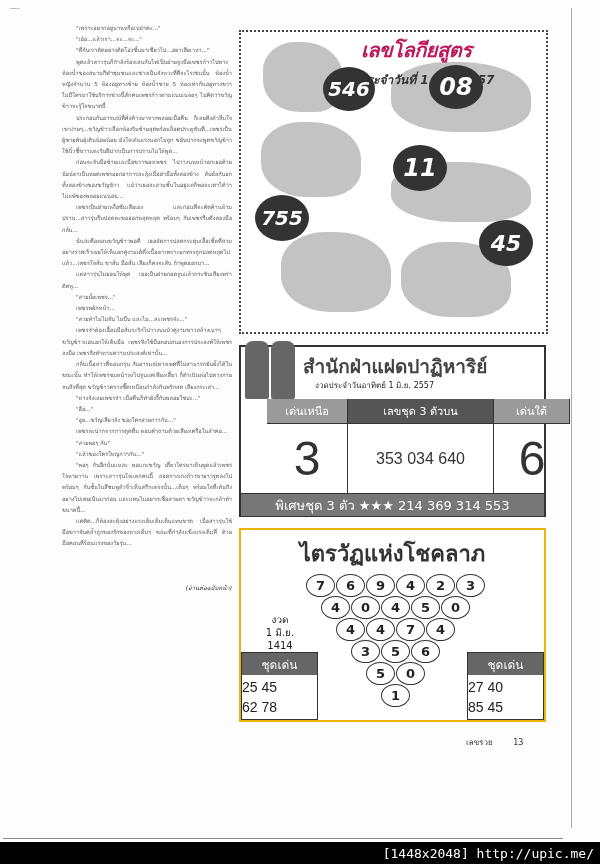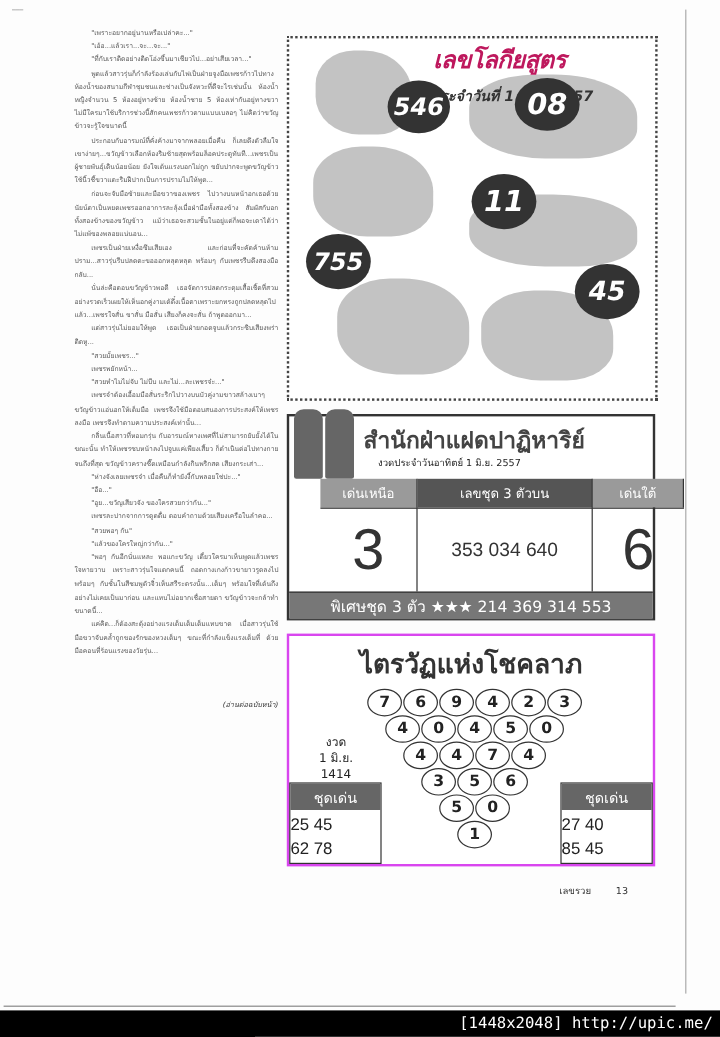--- a/index.html
+++ b/index.html
@@ -70,21 +70,21 @@
   .hcell:last-child, .bcell:last-child { border-right:none; }
   .box2 .special {
     position:absolute; left:0; top:146px; width:303px; height:22px;
     background:#777; color:#fff; font-size:13px; display:flex; align-items:center; justify-content:center;
     border-top:1px solid #333;
   }
 
   
   .box3 {
     position:absolute; left:239px; top:528px; width:303px; height:190px;
-    border:2px solid #d946ef; background:#fff;
+    border:2px solid #eab308; background:#fff;
   }
   .box3 .title {
     position:absolute; left:0; width:303px; top:6px; text-align:center; font-size:22px; font-weight:bold; color:#333;
   }
   .box3 .draw-label {
     position:absolute; left:16px; top:44px; width:46px; text-align:center; font-size:10px; color:#222; line-height:13px; top:83px;
   }
   .pin {
     position:absolute; width:27px; height:21px; border:1.4px solid #333; border-radius:50%;
     background:#fff; display:flex; align-items:center; justify-content:center;

